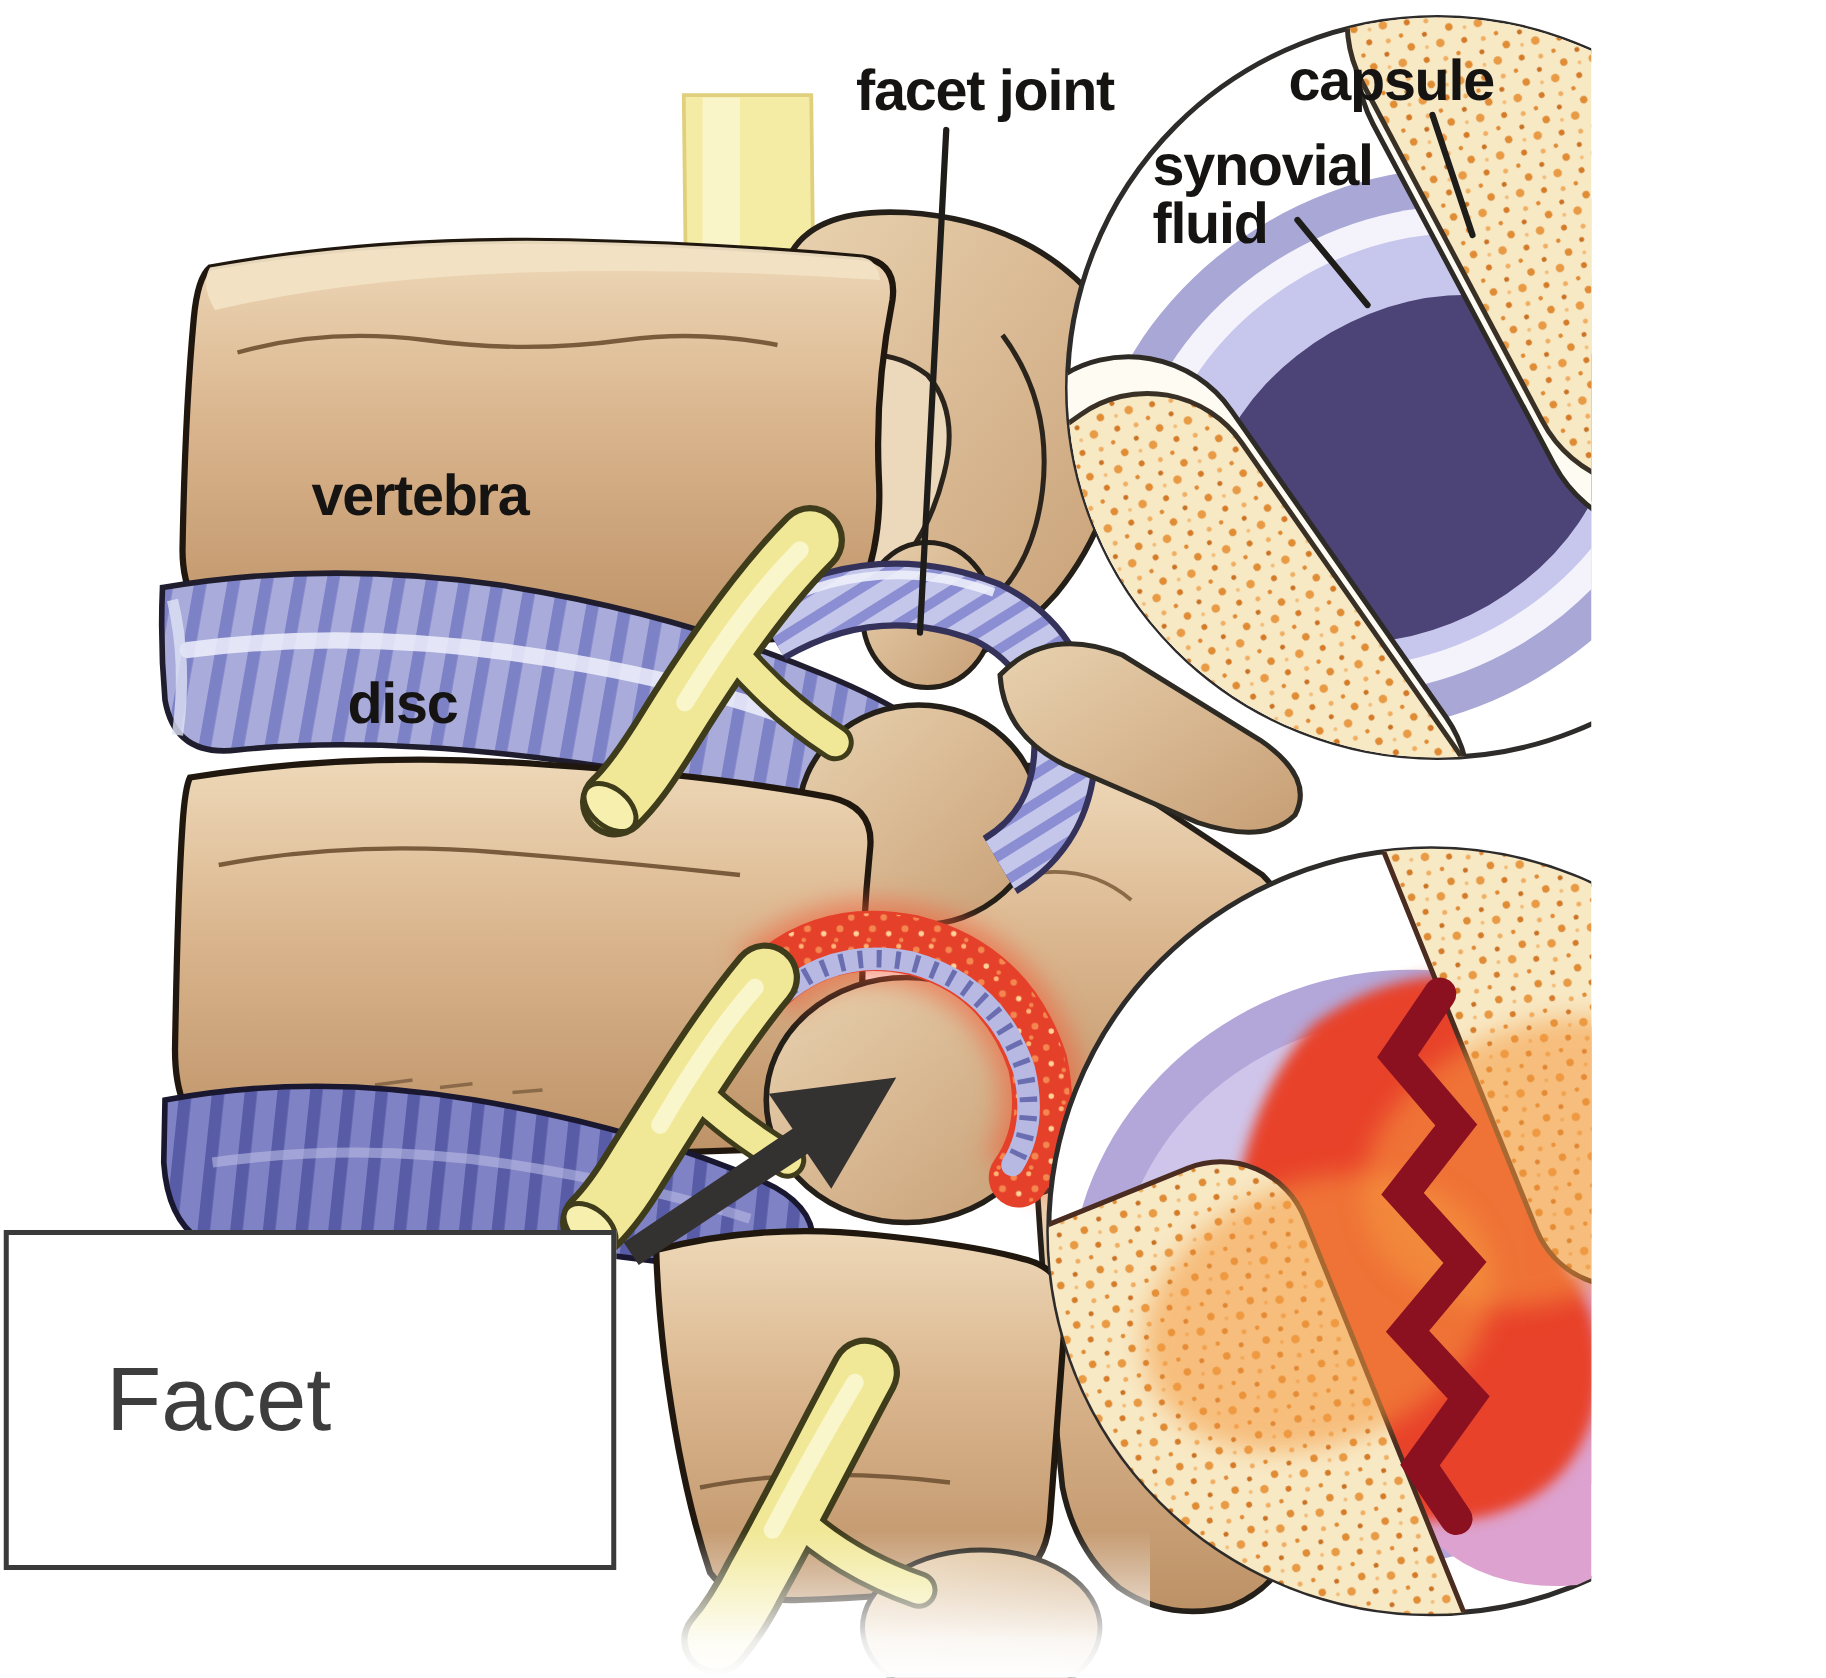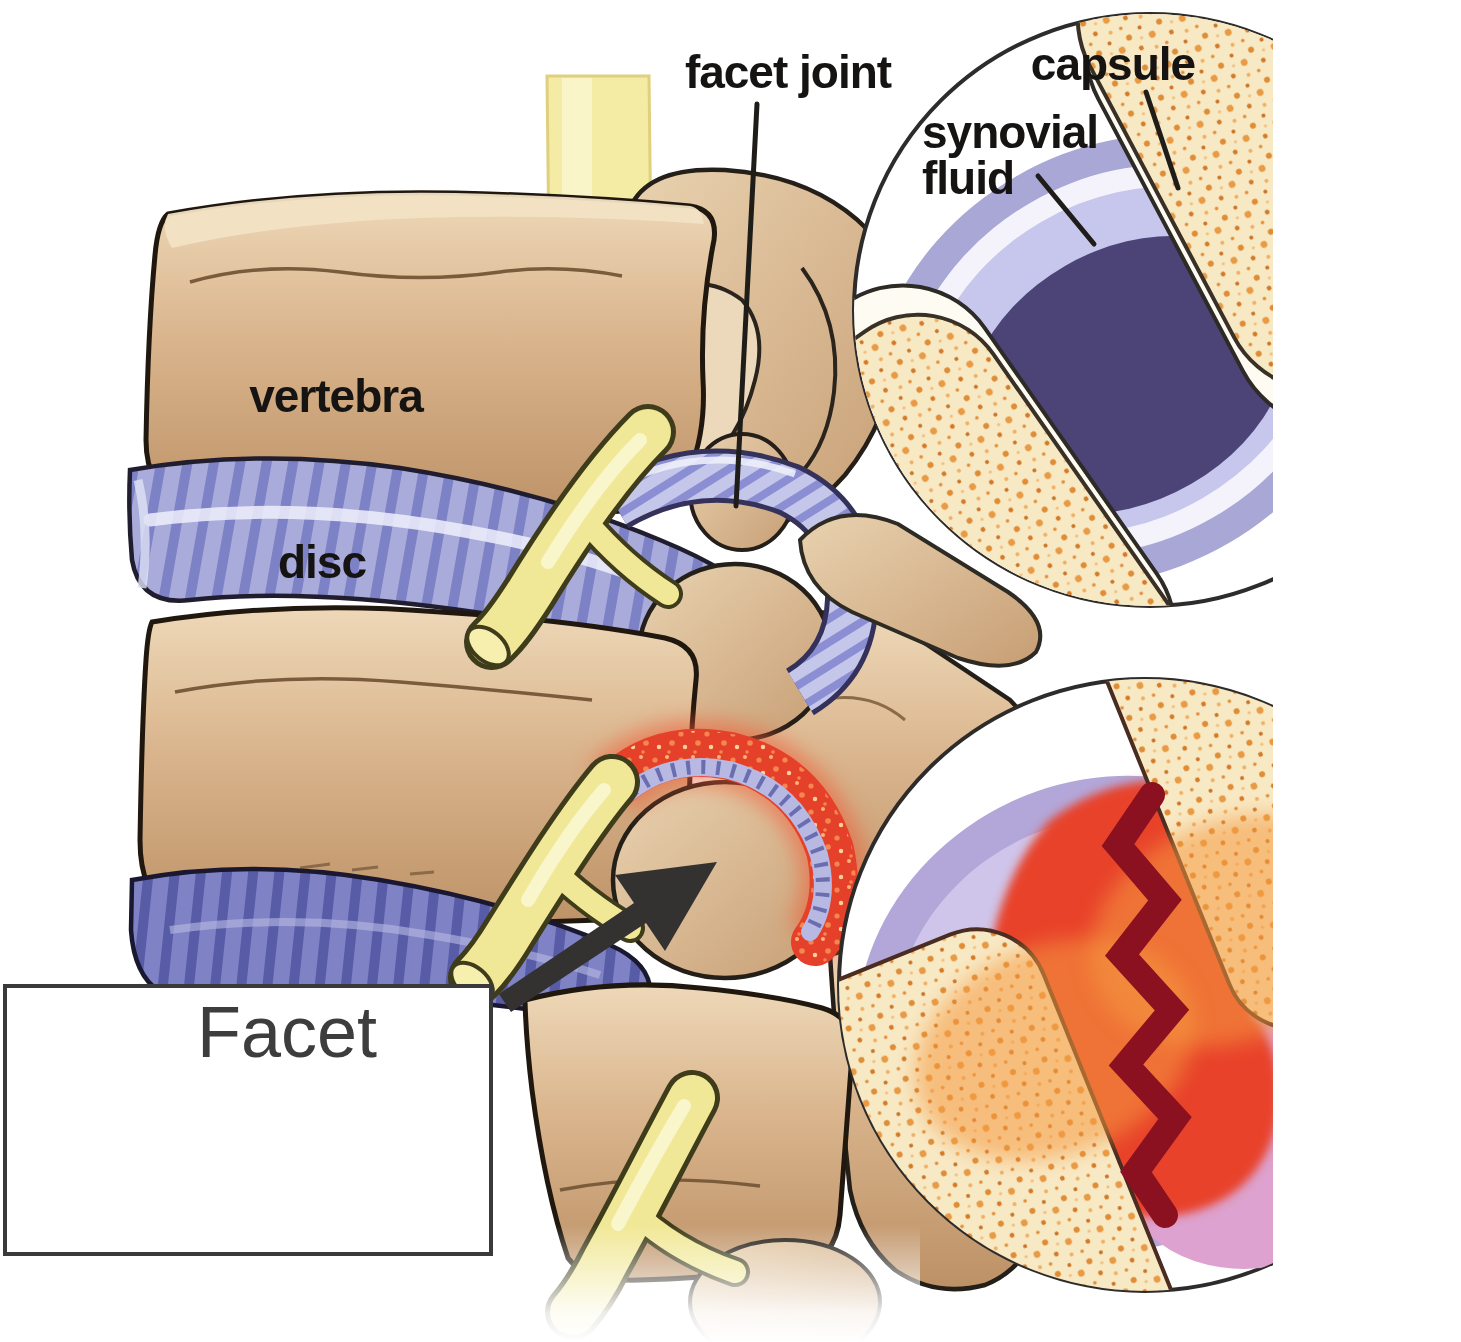--- a/index.html
+++ b/index.html
@@ -19,21 +19,21 @@
     letter-spacing:-1px;
   }
   #caption-box{
     position:absolute;
     left:3px;top:984px;
     width:490px;height:272px;
     box-sizing:border-box;
     background:#ffffff;
     border:4px solid #3a3a3a;
     display:flex;
-    flex-direction:row;
+    flex-direction:column;
     justify-content:center;
     padding-left:78px;
     font-size:72px;
     line-height:88px;
     color:#3d3d3d;
   }
 </style>
 </head>
 <body>
 

